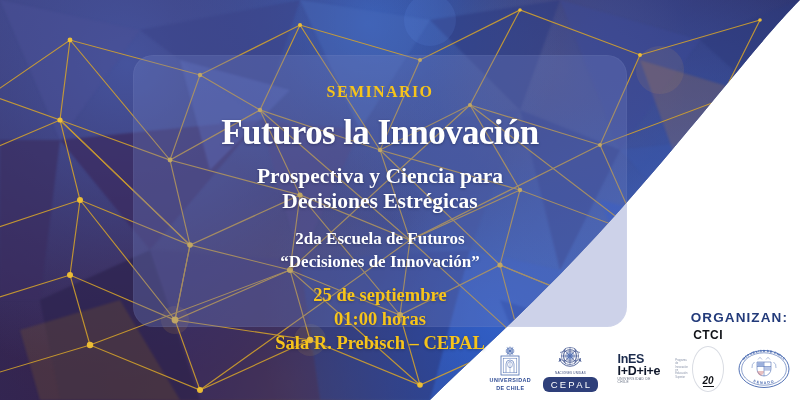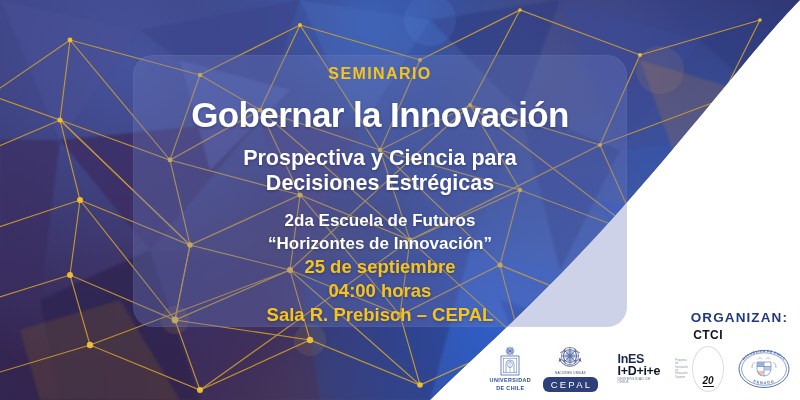--- a/index.html
+++ b/index.html
@@ -49,21 +49,22 @@
   }
 
   
   .content {
     position:absolute;
     left:133px; top:55px;
     width:494px; height:272px;
     display:flex; flex-direction:column;
     align-items:center;
     text-align:center;
-    padding-top:8px;
+    padding-top:26px;
+    font-family:Liberation Serif, serif;
   }
   .kicker {
     color:#f6c41b;
     font-size:16px; font-weight:bold;
     letter-spacing:1.4px;
     margin-top:2px;
   }
   .title {
     color:#ffffff;
     font-size:35px; font-weight:bold;
@@ -79,21 +80,21 @@
     margin-top:12px;
     text-shadow:0 1px 3px rgba(10,12,40,0.35);
   }
   .event-line {
     color:#ffffff;
     font-size:17px; font-weight:bold;
     line-height:1.32;
     margin-top:14px;
     text-shadow:0 1px 3px rgba(10,12,40,0.3);
   }
-  .gold-block { margin-top:0; }
+  .gold-block { margin-top:10px; }
   .gold-line {
     color:#f6c41b;
     font-size:18.5px; font-weight:bold;
     line-height:1.30;
     text-shadow:0 1px 3px rgba(10,12,40,0.3);
   }
 
   
   .organizan {
     position:absolute;
@@ -250,35 +251,35 @@
         <circle cx="660" cy="70" r="24" fill="#e3a45c" opacity="0.20"></circle>
       </g>
     </svg>
   </div>
 
   <div class="card"></div>
 
   <div class="content">
     <div class="kicker">SEMINARIO</div>
 
-    <div class="title">Gobernar la Innovación</div>
+    <div class="title">Futuros la Innovación</div>
 
     <div>
       <div class="subtitle">Prospectiva y Ciencia para</div>
       <div class="subtitle" style="margin-top:0">Decisiones Estrégicas</div>
     </div>
 
     <div>
       <div class="event-line">2da Escuela de Futuros</div>
-      <div class="event-line" style="margin-top:0">“Horizontes de Innovación”</div>
+      <div class="event-line" style="margin-top:0">“Decisiones de Innovación”</div>
     </div>
 
     <div class="gold-block">
       <div class="gold-line">25 de septiembre</div>
-      <div class="gold-line">04:00 horas</div>
+      <div class="gold-line">01:00 horas</div>
       <div class="gold-line">Sala R. Prebisch – CEPAL</div>
     </div>
   </div>
 
   <div class="organizan">ORGANIZAN:</div>
 
   <div class="logos">
 
     <div class="logo logo-uchile">
       <svg width="26" height="30" viewBox="0 0 26 30">

